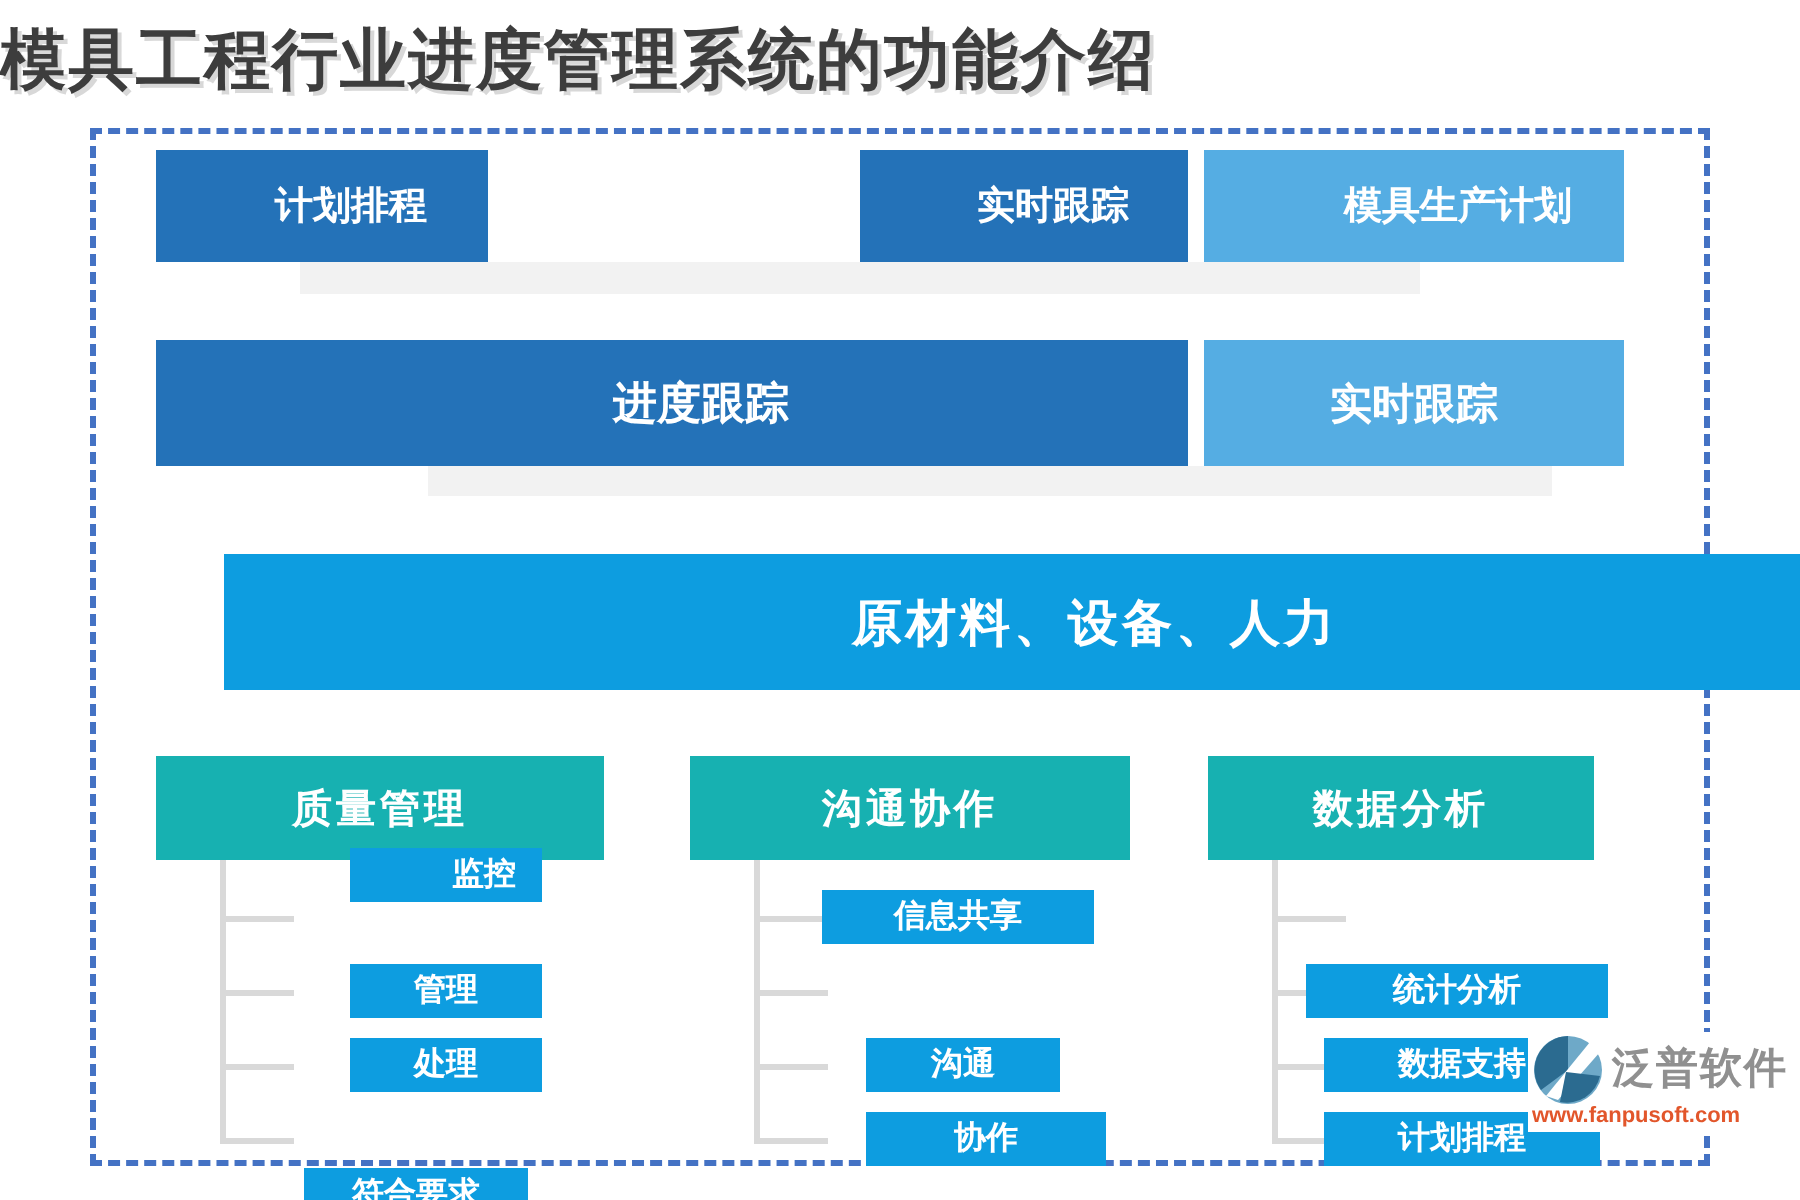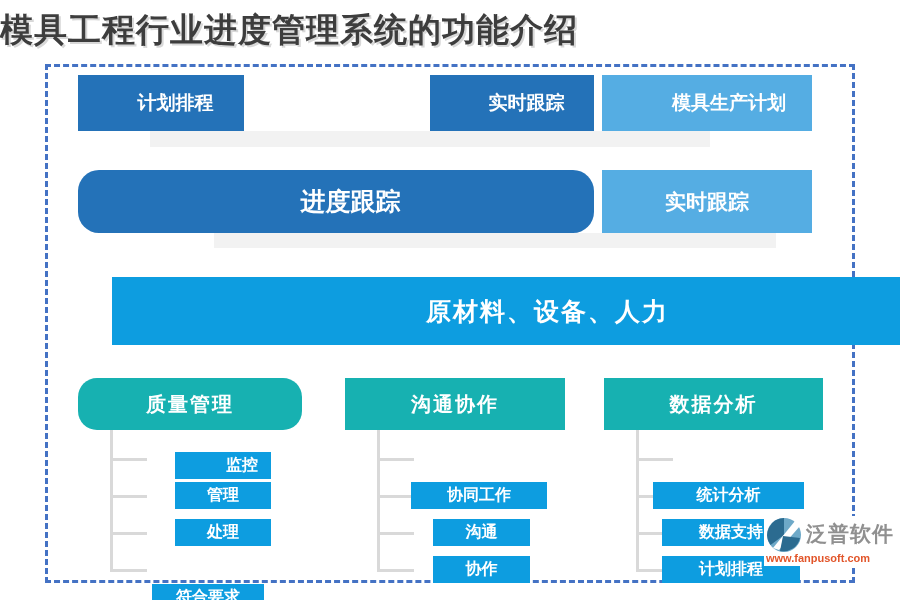--- a/index.html
+++ b/index.html
@@ -29,53 +29,53 @@
 
   
   .r1{top:75px;height:56px;font-size:19px;}
   .r1b1{left:78px;width:166px;}
   .r1b2{left:254px;width:166px;}
   .r1b3{left:430px;width:164px;}
   .r1b4{left:602px;width:210px;padding-left:44px;}
 
   
   .r2{top:170px;height:63px;}
-  .r2b1{left:78px;width:516px;font-size:25px;border-radius:21px;}
+  .r2b1{left:78px;width:516px;font-size:22px;}
   .r2b2{left:602px;width:210px;font-size:21px;}
 
   
   .r3{left:72px;top:277px;width:871px;height:68px;font-size:25px;letter-spacing:2px;margin-left:40px;}
 
   .shadow{position:absolute;background:#f2f2f2;}
   .sh1{left:150px;top:131px;width:560px;height:16px;}
   .sh2{left:214px;top:233px;width:562px;height:15px;}
 
   
   .ghead{top:378px;height:52px;font-size:20px;letter-spacing:2px;}
-  .g0h{left:78px;width:224px;border-radius:19px;}
+  .g0h{left:78px;width:224px;}
   .g1h{left:345px;width:220px;}
-  .g2h{left:604px;width:219px;}
+  .g2h{left:604px;width:193px;}
 
   
   .trunk{position:absolute;top:430px;width:3px;height:141px;background:#d9d9d9;}
   .t0{left:110px;} .t1{left:377px;} .t2{left:636px;}
   .tick{position:absolute;width:37px;height:3px;background:#d9d9d9;}
   .tk0{top:458px;} .tk1{top:495px;} .tk2{top:532px;} .tk3{top:569px;}
   .g0t{left:110px;} .g1t{left:377px;} .g2t{left:636px;}
 
   
   .leaf{height:27px;font-size:16px;}
-  .g0i0{left:175px;top:452px;width:96px;padding-left:38px;}
+  .g0i0{left:175px;top:424px;width:96px;padding-left:38px;}
   .g0i1{left:175px;top:482px;width:96px;}
   .g0i2{left:175px;top:519px;width:96px;}
   .g0i3{left:152px;top:584px;width:112px;}
   .g1i0{left:411px;top:445px;width:136px;}
   .g1i1{left:411px;top:482px;width:136px;}
   .g1i2{left:433px;top:519px;width:97px;}
-  .g1i3{left:433px;top:556px;width:97px;}
+  .g1i3{left:433px;top:556px;width:120px;}
   .g2i0{left:666px;top:445px;width:138px;}
   .g2i1{left:653px;top:482px;width:151px;}
   .g2i2{left:662px;top:519px;width:138px;}
   .g2i3{left:662px;top:556px;width:138px;}
 
   
   .logo{position:absolute;left:764px;top:516px;width:126px;height:50px;z-index:10;background:#fff;}
   .logo-icon{position:absolute;left:2px;top:1px;width:36px;height:36px;}
   .logo-name{
     position:absolute;left:42px;top:4px;font-size:21px;font-weight:bold;
@@ -124,21 +124,21 @@
   <div class="tick g2t tk0"></div>
   <div class="tick g2t tk1"></div>
   <div class="tick g2t tk2"></div>
   <div class="tick g2t tk3"></div>
 
   <div class="node bright leaf g0i0">监控</div>
   <div class="node bright leaf g0i1">管理</div>
   <div class="node bright leaf g0i2">处理</div>
   <div class="node bright leaf g0i3">符合要求</div>
 
-  <div class="node bright leaf g1i1">协同工作</div>
+  <div class="node bright leaf g1i0">信息共享</div>
   <div class="node bright leaf g1i2">沟通</div>
   <div class="node bright leaf g1i3">协作</div>
 
   <div class="node bright leaf g2i1">统计分析</div>
   <div class="node bright leaf g2i2">数据支持</div>
   <div class="node bright leaf g2i3">计划排程</div>
 
   <div class="logo">
     <svg class="logo-icon" viewBox="0 0 36 36" xmlns="http://www.w3.org/2000/svg">
       <circle cx="18" cy="18" r="17" fill="#6ea9c8"></circle>

